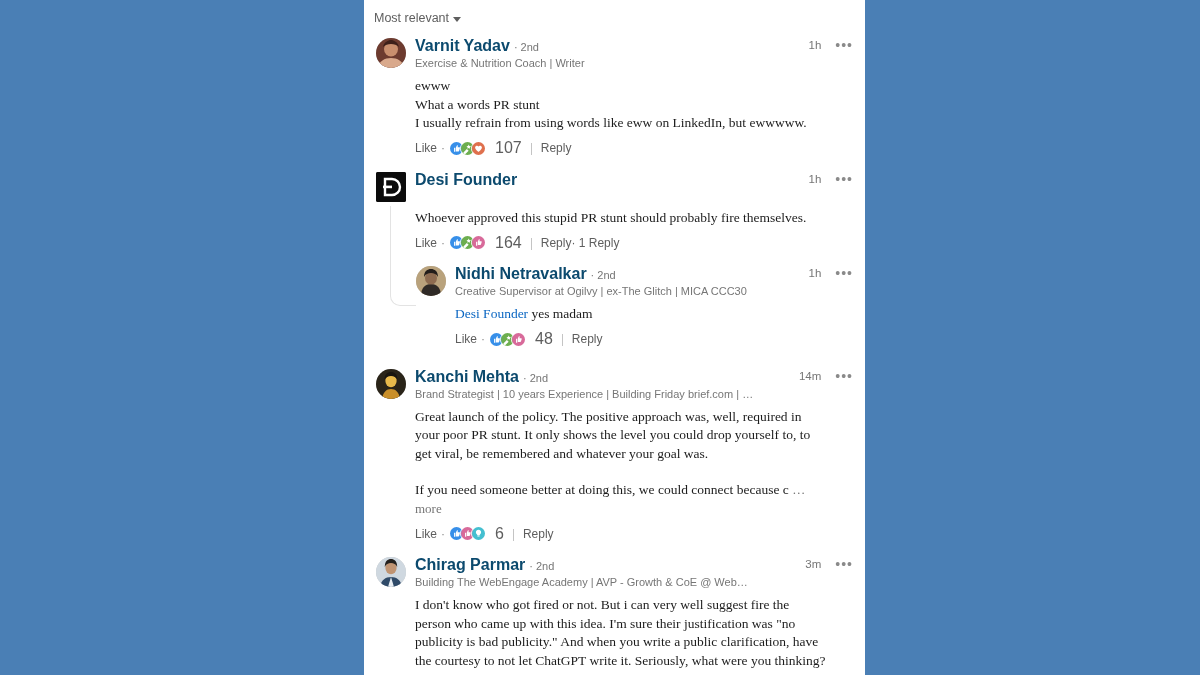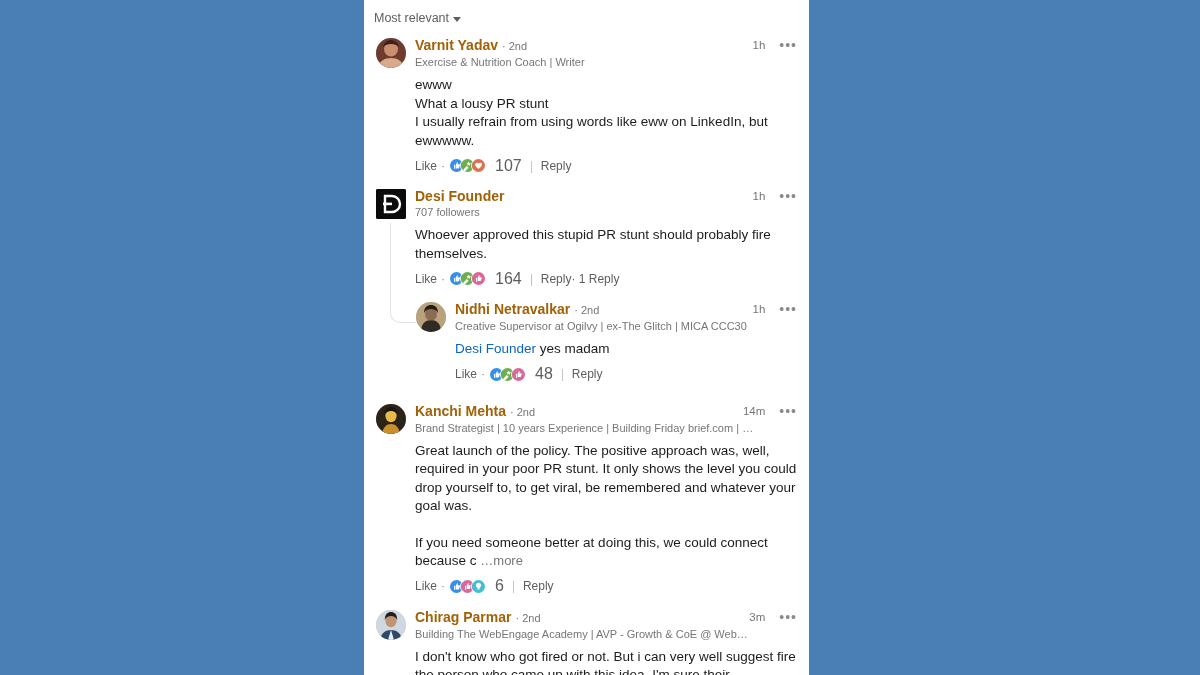--- a/index.html
+++ b/index.html
@@ -12,21 +12,21 @@
   body {
     background: #4a7fb5;
     font-family: "Liberation Sans", sans-serif;
     -webkit-font-smoothing: antialiased;
   }
   .page { position: relative; width: 1200px; height: 675px; }
 
   .panel {
     position: absolute;
     left: 364px; top: 0;
-    width: 445px; height: 675px;
+    width: 501px; height: 675px;
     background: #ffffff;
     overflow: hidden;
   }
 
   
   .sortbar {
     padding: 8px 0 6px 10px;
   }
   .sortbtn {
     display: inline-flex;
@@ -73,23 +73,23 @@
   .avatar svg { display: block; width: 30px; height: 30px; }
 
   .names { flex: 1 1 auto; min-width: 0; padding-top: 0px; }
   .nameline {
     display: flex;
     align-items: baseline;
     gap: 4px;
     line-height: 15px;
   }
   .author {
-    font-size: 14px;
+    font-size: 16px;
     font-weight: bold;
-    color: #a16207;
+    color: #0c4a6e;
     white-space: nowrap;
   }
   .degree {
     font-size: 11px;
     color: #767676;
     white-space: nowrap;
   }
   .headline {
     font-size: 11px;
     color: #767676;
@@ -115,20 +115,21 @@
     line-height: 10px;
     cursor: pointer;
   }
 
   .ctext {
     font-size: 13.5px;
     color: #1c1c1c;
     line-height: 18.5px;
     margin: 7px 0 0 39px;
     max-width: 412px;
+    font-family: Liberation Serif, serif;
   }
   .comment.reply .ctext { margin-left: 39px; max-width: 380px; }
   .mention { color: #0a66c2; }
   .ctext .blank { display:block; height: 18px; }
   .moretag { color: #767676; font-size: 13px; }
 
   
   .actions {
     display: flex;
     align-items: center;
@@ -208,21 +209,21 @@
                 <span class="author">Varnit Yadav</span>
                 <span class="degree">· 2nd</span>
               </div>
               <div class="headline">Exercise &amp; Nutrition Coach | Writer</div>
             </div>
             <div class="meta">
               <span class="time">1h</span>
               <span class="dots">•••</span>
             </div>
           </div>
-          <div class="ctext"><span>ewww</span><br><span>What a lousy PR stunt</span><br><span>I usually refrain from using words like eww on LinkedIn, but ewwwww.</span></div>
+          <div class="ctext"><span>ewww</span><br><span>What a words PR stunt</span><br><span>I usually refrain from using words like eww on LinkedIn, but ewwwww.</span></div>
           <div class="actions">
             <span class="act">Like</span>
             <span class="sep-dot">·</span>
             <span class="reactions">
               <span class="rx">
                 <svg viewBox="0 0 16 16">
                   <circle cx="8" cy="8" r="8" fill="#378fe9"></circle>
                   <path d="M5 7.2h1.5V12H5zM7.2 7.2l1.1-2.6c.2-.5.6-.8 1-.6.4.1.5.5.4 1L9.3 6.6h2.1c.6 0 1 .5.8 1.1l-.9 3.2c-.1.4-.5.7-.9.7H7.2z" fill="#fff"></path>
                 </svg>
               </span>
@@ -254,21 +255,20 @@
                 <rect width="30" height="30" fill="#0b0b0b"></rect>
                 <path d="M9 7h7a8 8 0 0 1 0 16H9z" fill="none" stroke="#ffffff" stroke-width="2.4"></path>
                 <rect x="7" y="13.6" width="9" height="2.6" fill="#ffffff"></rect>
                 <rect x="7" y="13.6" width="9" height="2.6" fill="#0b0b0b" opacity="0"></rect>
               </svg>
             </div>
             <div class="names">
               <div class="nameline">
                 <span class="author">Desi Founder</span>
               </div>
-              <div class="headline">707 followers</div>
             </div>
             <div class="meta">
               <span class="time">1h</span>
               <span class="dots">•••</span>
             </div>
           </div>
           <div class="ctext"><span>Whoever approved this stupid PR stunt should probably fire themselves.</span></div>
           <div class="actions">
             <span class="act">Like</span>
             <span class="sep-dot">·</span>

